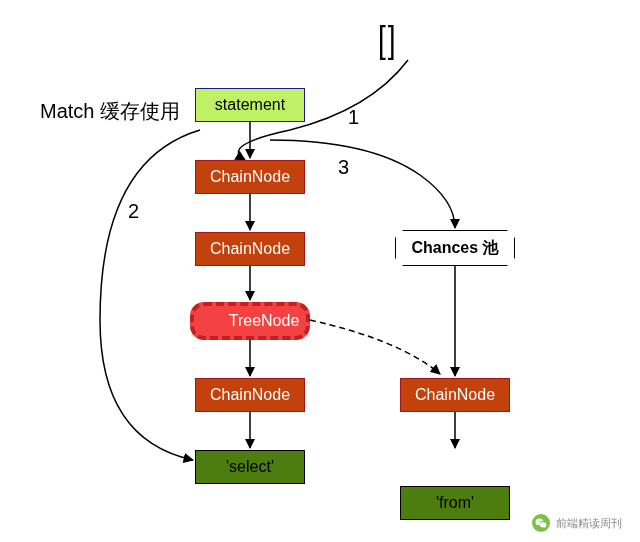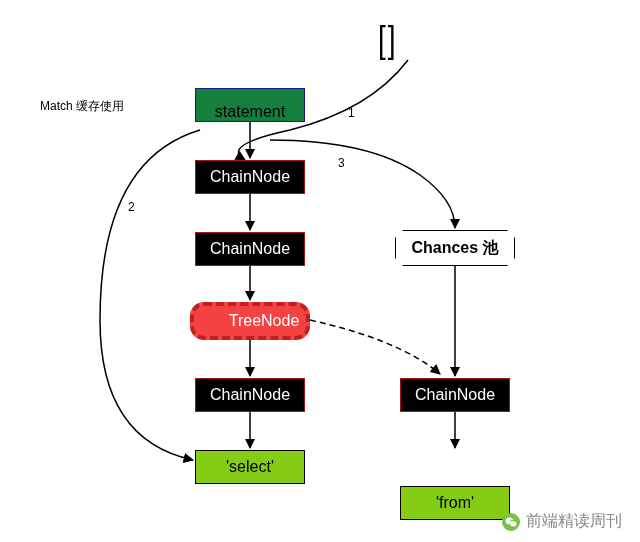--- a/index.html
+++ b/index.html
@@ -14,60 +14,59 @@
   .box {
     position: absolute;
     display: flex;
     align-items: center;
     justify-content: center;
     font-size: 16px;
     border: 1px solid #000;
     white-space: nowrap;
   }
   .blue {
-    background: #15803d;
+    background: #bef264;
     border: 1px solid #1a1a8a;
     color: #000;
-    align-items: flex-end;
   }
   .red {
-    background: #000000;
+    background: #c2410c;
     color: #fff;
     border: 1px solid #a51515;
   }
   .white {
-    background: #84cc16;
+    background: #4d7c0f;
     color: #000;
   }
   .dashed {
     background: #f44141;
     color: #ffffff;
     border: 4px dashed #c02020;
     border-radius: 14px;
     padding-left: 28px;
   }
   .chances {
     background: #fff;
     color: #000;
     border: 1px solid #000;
     clip-path: polygon(8px 0, calc(100% - 8px) 0, 100% 8px, 100% calc(100% - 8px), calc(100% - 8px) 100%, 8px 100%, 0 calc(100% - 8px), 0 8px);
   }
   .label {
     position: absolute;
-    font-size: 12px;
+    font-size: 20px;
     color: #000;
   }
   .footer {
     position: absolute;
     right: 18px;
     bottom: 10px;
     display: flex;
     align-items: center;
     gap: 6px;
-    font-size: 16px;
+    font-size: 11px;
     color: #888;
   }
   .footer-icon {
     width: 18px;
     height: 18px;
     border-radius: 50%;
     background: #7cc04a;
     display: flex;
     align-items: center;
     justify-content: center;

